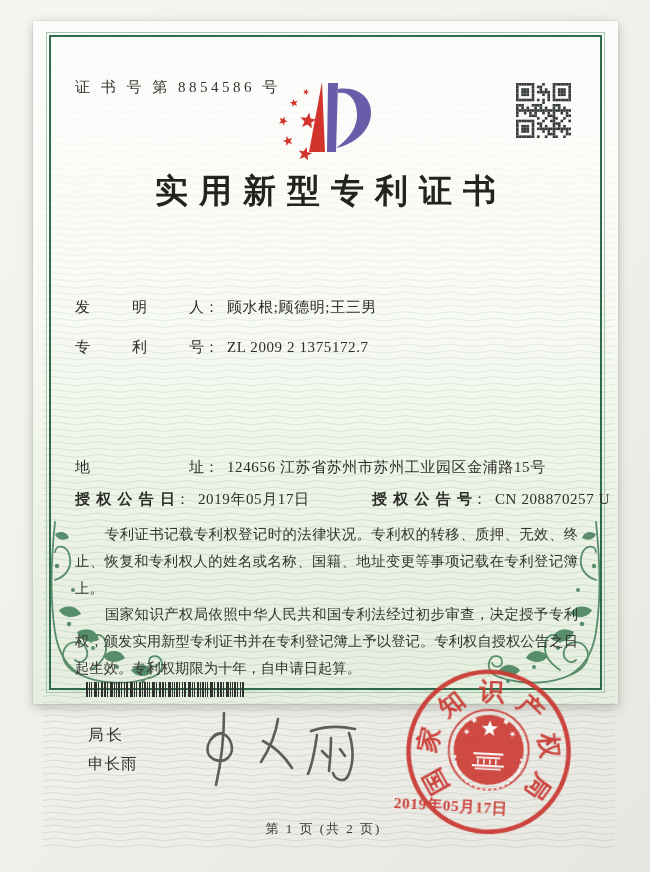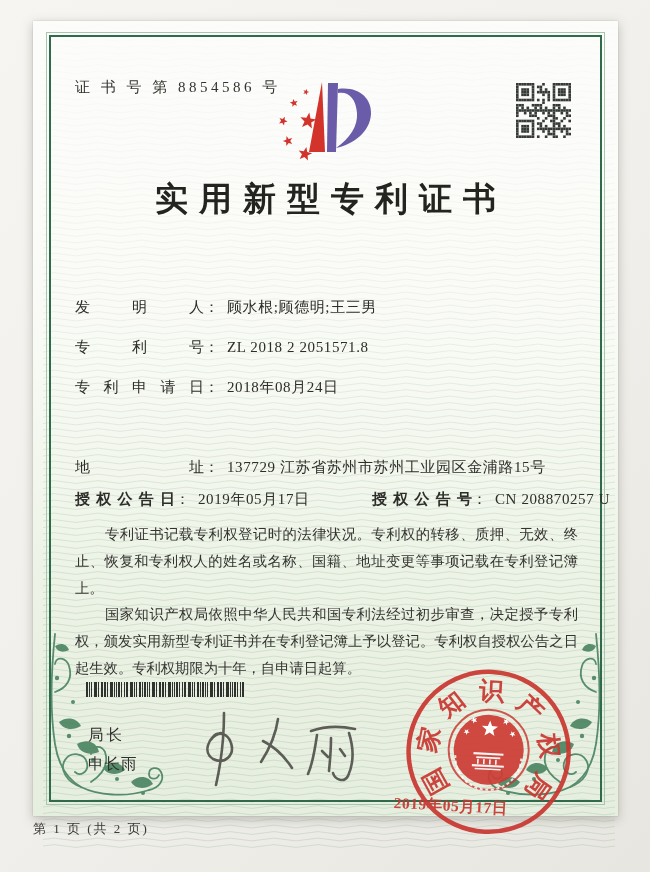--- a/index.html
+++ b/index.html
@@ -1,53 +1,53 @@
 <!DOCTYPE html>
 <html><head>
 <meta charset="utf-8">
 <style>
   html,body{margin:0;padding:0;background:#dddbd5;}
   .page{position:relative;width:650px;height:872px;overflow:hidden;
         background:linear-gradient(135deg,#f6f5f2 0%,#f0efeb 55%,#e8e6e0 100%);
         font-family:"Liberation Serif","DejaVu Serif",serif;}
-  .cert{position:absolute;left:33px;top:21px;width:585px;height:795px;
+  .cert{position:absolute;left:33px;top:21px;width:585px;height:683px;
         background:linear-gradient(180deg,#fcfcfa 0%,#f8faf3 35%,#edf3e6 70%,#e6eedf 100%);
         box-shadow:0 3px 10px rgba(90,90,78,0.35),0 0 1px rgba(0,0,0,0.25);}
   .layer{position:absolute;inset:0;}
   .waves{z-index:0;}
   .fade{z-index:1;background:linear-gradient(180deg,rgba(252,252,250,0.95) 0%,
         rgba(252,252,250,0.8) 16%,rgba(252,252,250,0.5) 34%,
         rgba(252,252,250,0.15) 55%,rgba(252,252,250,0) 72%);}
   .frame{position:absolute;inset:11px 13px;border:1px solid #a6c7ae;z-index:2;}
   .frame::after{content:"";position:absolute;inset:2px;border:2.5px solid #2f6b4a;}
   .orn{position:absolute;bottom:14px;width:130px;height:170px;z-index:2;opacity:.85;}
   .orn-l{left:14px;}
   .orn-r{right:14px;transform:scaleX(-1);}
   .content{z-index:3;}
   .abs{position:absolute;}
   .certno{left:42px;top:57px;font-size:15px;letter-spacing:3.5px;color:#33332f;}
   .logo{left:237px;top:55px;}
   .qr{left:483px;top:62px;}
-  .title{left:0;right:0;top:156px;text-align:center;font-size:33px;font-weight:700;
+  .title{left:0;right:0;top:148px;text-align:center;font-size:33px;font-weight:700;
          letter-spacing:11px;padding-left:11px;color:#23231f;}
   .row{left:42px;font-size:15px;color:#2d2d29;width:520px;white-space:nowrap;}
   .lab{display:inline-block;width:129px;text-align:justify;text-align-last:justify;}
   .lab.g{width:100px;font-weight:bold;}
   .val{margin-left:8px;letter-spacing:0.6px;}
   .pair2{position:absolute;left:297px;top:0;}
   .paras{left:42px;top:500px;width:503px;font-size:14.3px;line-height:26.8px;
          color:#33332f;text-align:justify;}
   .paras p{margin:0;text-indent:2.1em;}
   .bc{left:53px;top:661px;}
   .sig-title{left:55px;top:704px;font-size:15.5px;letter-spacing:3px;color:#2e2e2a;text-align:center;}
   .sig-name{left:55px;top:733px;font-size:15.5px;letter-spacing:1px;color:#2e2e2a;text-align:right;}
   .autograph{left:150px;top:684px;}
   .seal{left:358px;top:642px;width:200px;height:200px;transform:rotate(3deg);
         opacity:.92;mix-blend-mode:multiply;z-index:4;}
-  .footer{left:0;right:4px;top:799px;font-size:13px;
+  .footer{left:0;right:4px;top:799px;text-align:center;font-size:13px;
           letter-spacing:2px;color:#3a3a36;}
 </style>
 </head>
 <body>
 
 <div class="page">
   <div class="cert">
 
     <div class="layer waves">
       <svg id="waves" width="585" height="835" viewBox="0 0 585 835">
@@ -475,27 +475,24 @@
             <rect x="47.14" y="52.38" width="2.62" height="2.62" fill="#363a36"></rect>
           </svg>
       </div>
 
       <div class="abs title">实用新型专利证书</div>
 
       <div class="abs row" style="top:277px">
         <span class="lab">发明人</span><span>：</span><span class="val">顾水根;顾德明;王三男</span>
       </div>
       <div class="abs row" style="top:317px">
-        <span class="lab">专利号</span><span>：</span><span class="val">ZL 2018 2 2051571.8</span>
-      </div>
-      <div class="abs row" style="top:357px">
-        <span class="lab">专利申请日</span><span>：</span><span class="val">2018年08月24日</span>
+        <span class="lab">专利号</span><span>：</span><span class="val">ZL 2009 2 1375172.7</span>
       </div>
       <div class="abs row" style="top:437px">
-        <span class="lab">地址</span><span>：</span><span class="val">137729 江苏省苏州市苏州工业园区金浦路15号</span>
+        <span class="lab">地址</span><span>：</span><span class="val">124656 江苏省苏州市苏州工业园区金浦路15号</span>
       </div>
       <div class="abs row" style="top:469px">
         <span class="pair1">
           <span class="lab g">授权公告日</span><span>：</span><span class="val">2019年05月17日</span>
         </span>
         <span class="pair2">
           <span class="lab g">授权公告号</span><span>：</span><span class="val">CN 208870257 U</span>
         </span>
       </div>
 

